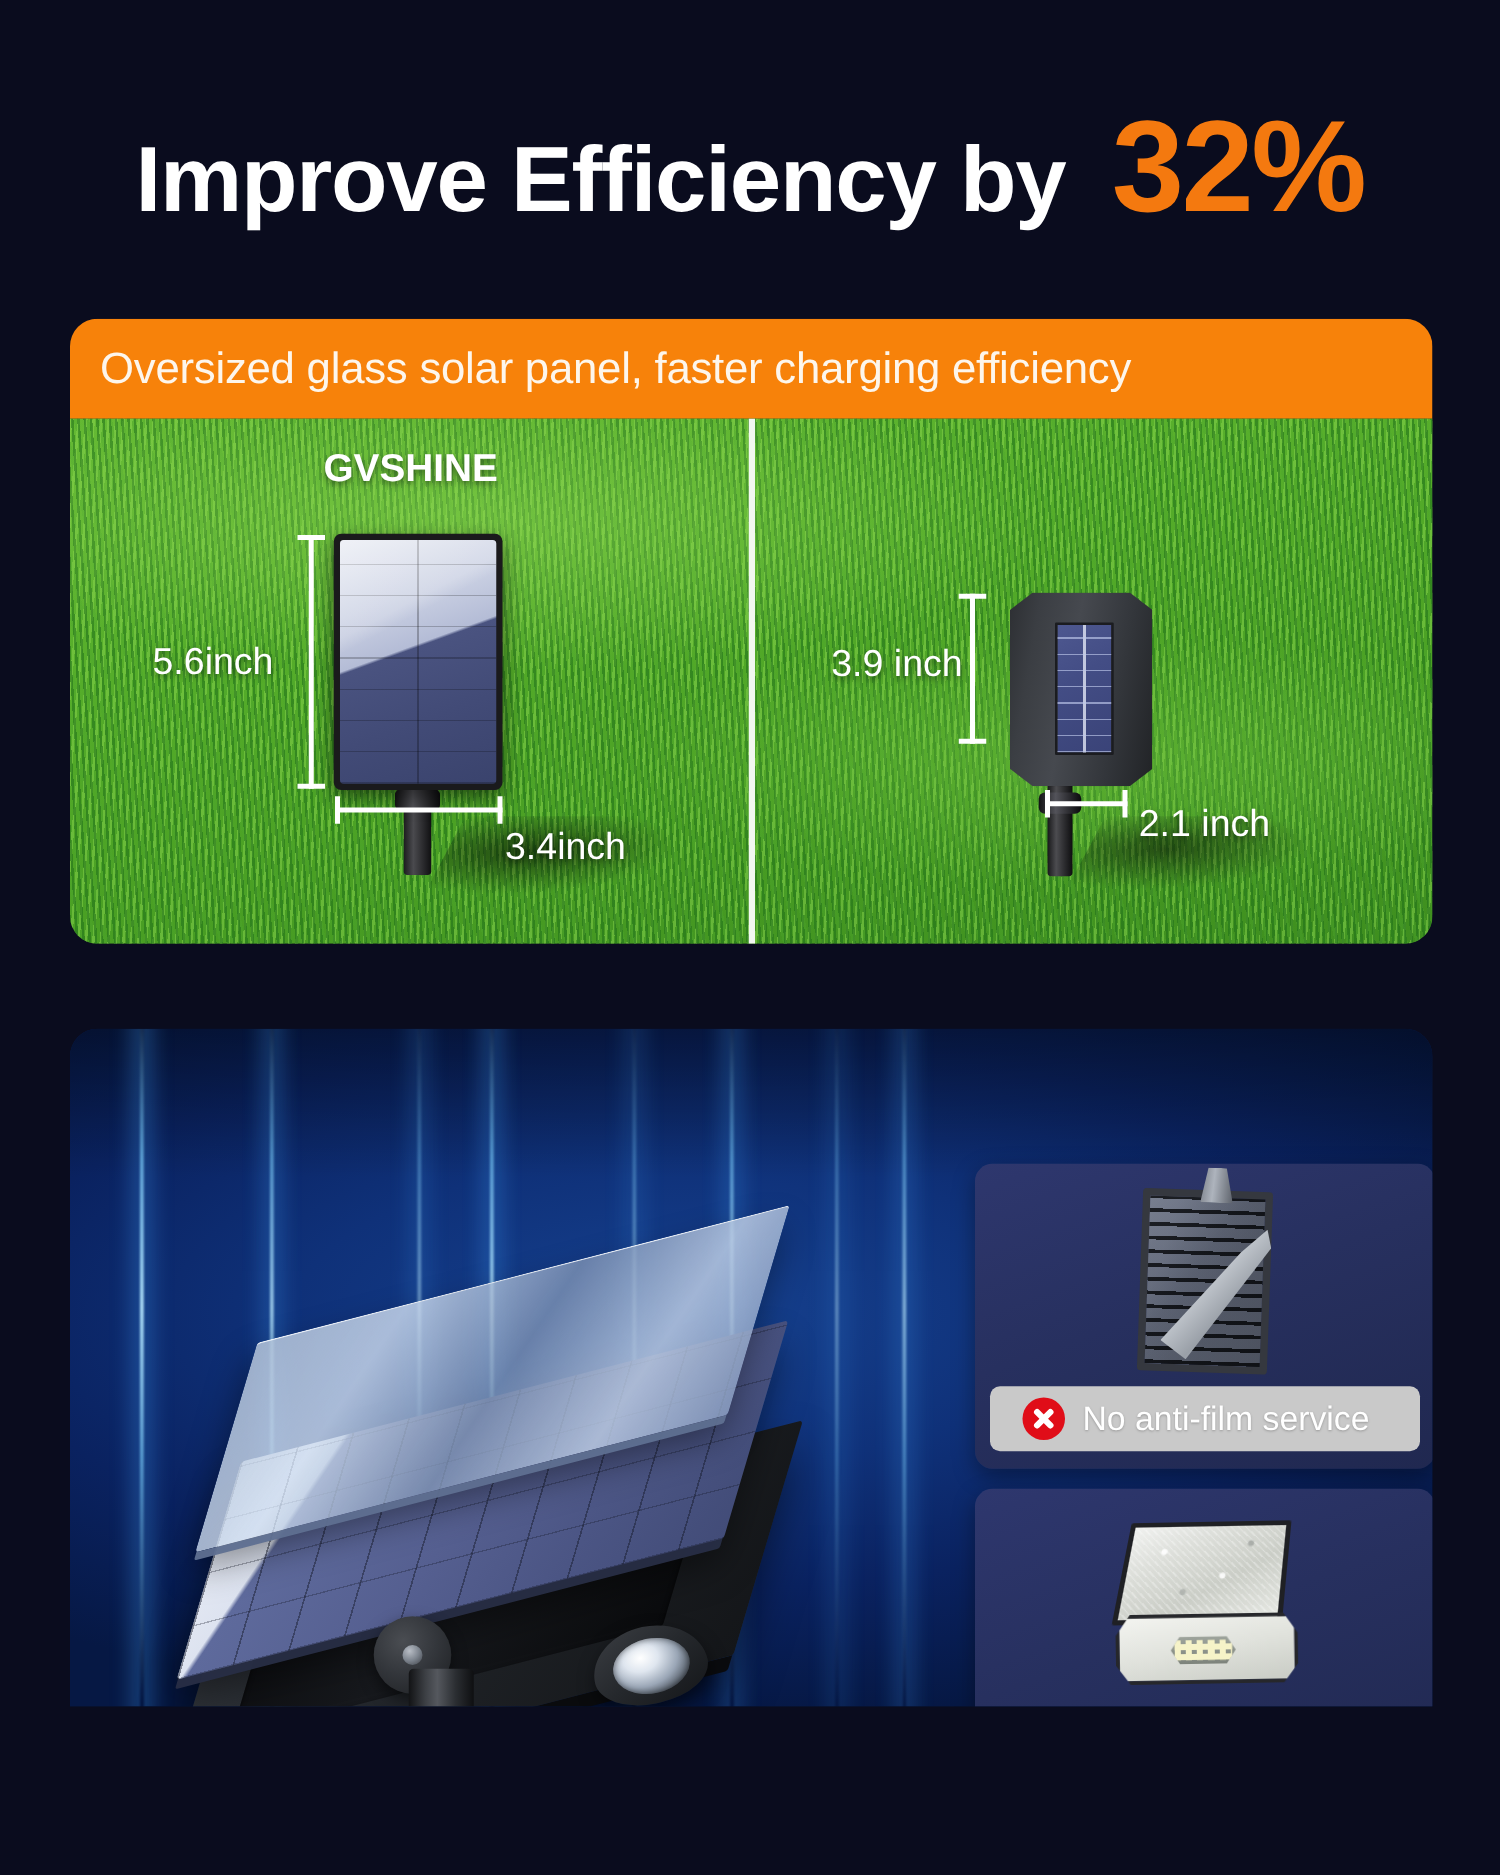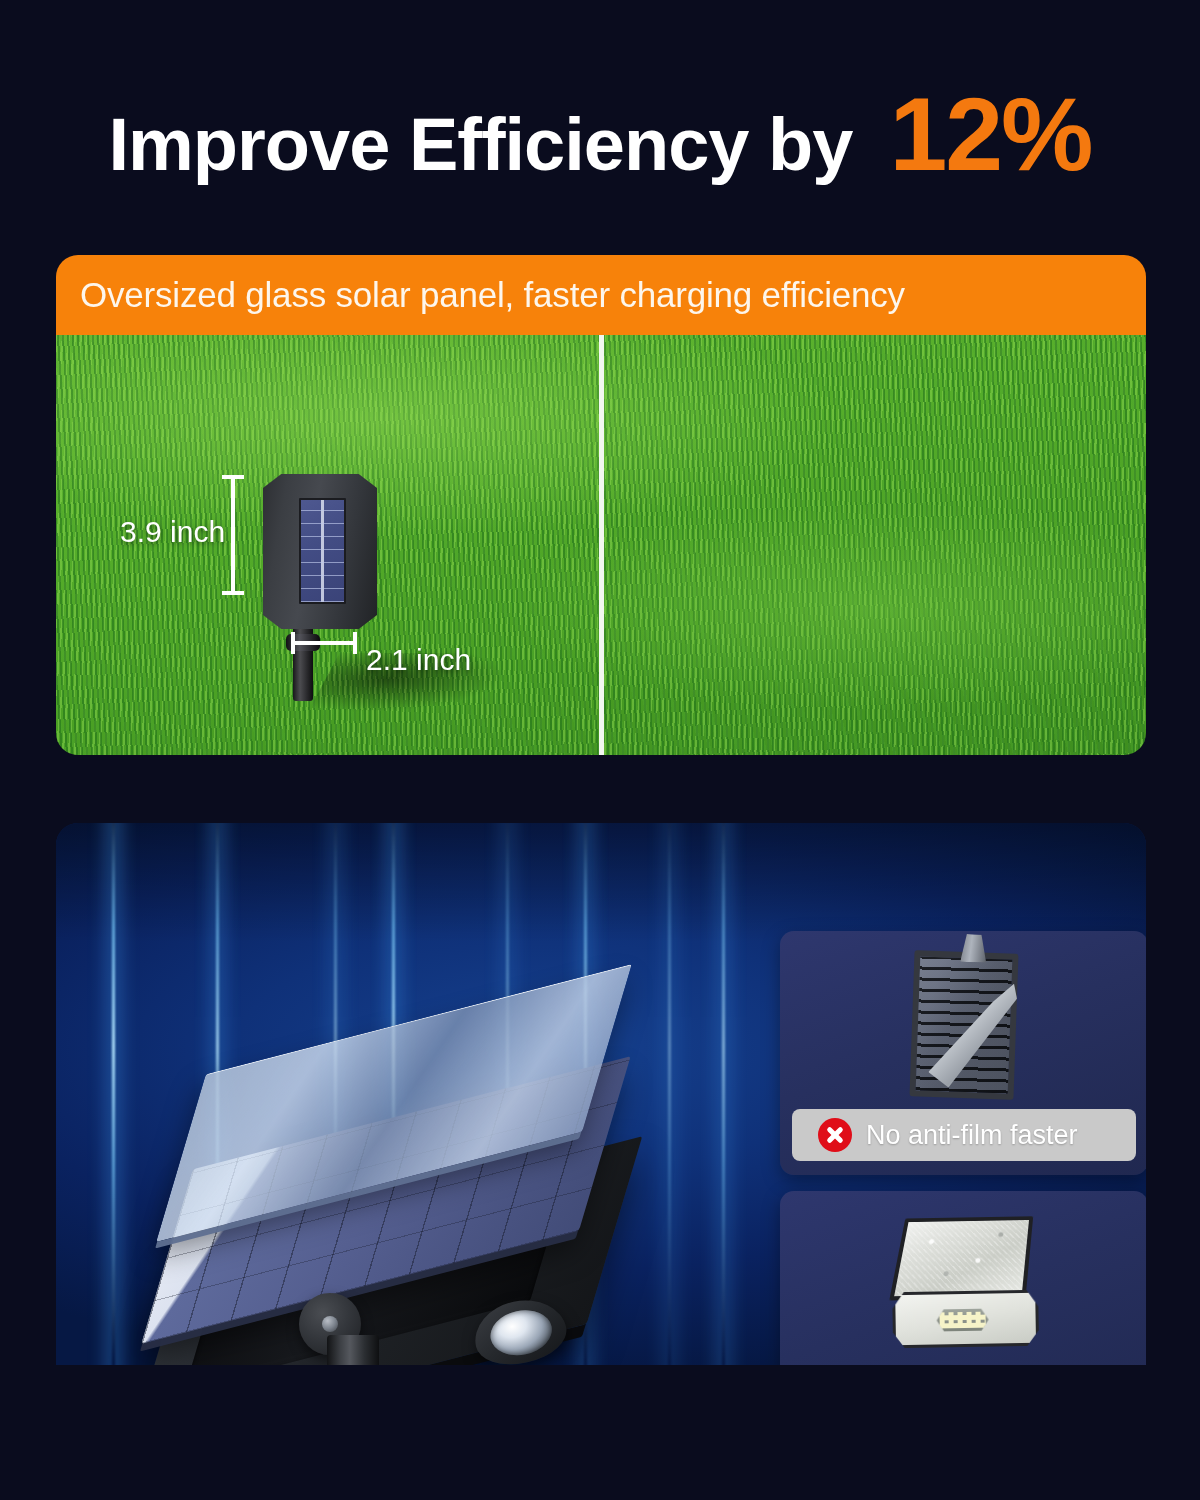--- a/index.html
+++ b/index.html
@@ -527,31 +527,51 @@
     text-shadow: 0 1px 2px rgba(0,0,0,0.25);
   }
 </style>
 </head>
 <body>
 
 <div class="page">
 
   <div class="headline">
     <span class="headline-main">Improve Efficiency by</span>
-    <span class="headline-accent">12%</span>
+    <span class="headline-accent">32%</span>
   </div>
 
   <div class="section-one">
 
     <div class="banner">
       <span class="banner-text">Oversized glass solar panel, faster charging efficiency</span>
     </div>
 
     <div class="grass-wrap">
 
+      <div class="grass-half">
+        <div class="brand-label">GVSHINE</div>
+
+        <div class="gv-stage">
+          <div class="gv-shadow"></div>
+          <div class="gv-stake"></div>
+          <div class="gv-collar"></div>
+          <div class="gv-panel">
+            <div class="gv-glass">
+              <div class="gv-sheen"></div>
+            </div>
+          </div>
+
+          <div class="dim-v" style="left:191px; top:93px; height:203px;"></div>
+          <div class="dim-label" style="left:66px; top:178px;">5.6inch</div>
+
+          <div class="dim-h" style="left:212px; top:311px; width:134px;"></div>
+          <div class="dim-label" style="left:348px; top:326px;">3.4inch</div>
+        </div>
+      </div>
 
       <div class="grass-divider"></div>
 
       <div class="grass-half">
 
         <div class="gv-stage">
           <div class="ot-shadow"></div>
           <div class="ot-stake"></div>
           <div class="ot-collar"></div>
           <div class="ot-body"></div>
@@ -594,21 +614,21 @@
 
       <div class="card card-1">
         <div class="card-photo">
           <div class="peel-panel">
             <div class="peel-stem"></div>
             <div class="peel-film"></div>
           </div>
         </div>
         <div class="card-label">
           <span class="x-badge"></span>
-          <span class="card-label-text">No anti-film faster</span>
+          <span class="card-label-text">No anti-film service</span>
         </div>
       </div>
 
       <div class="card card-2">
         <div class="card-photo">
           <div class="hazy-lamp">
             <div class="hazy-top"></div>
             <div class="hazy-front"></div>
             <div class="hazy-leds"></div>
           </div>

